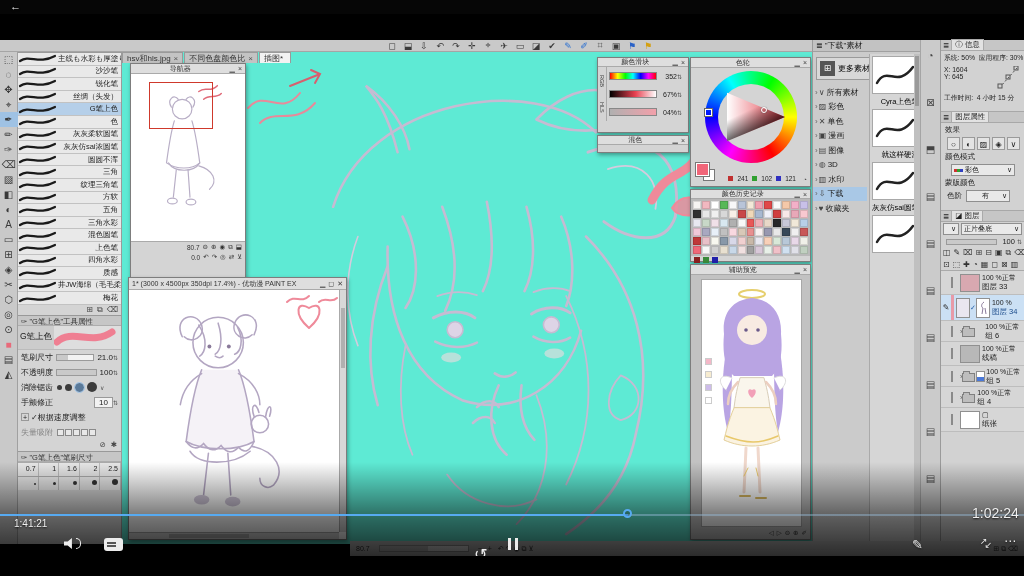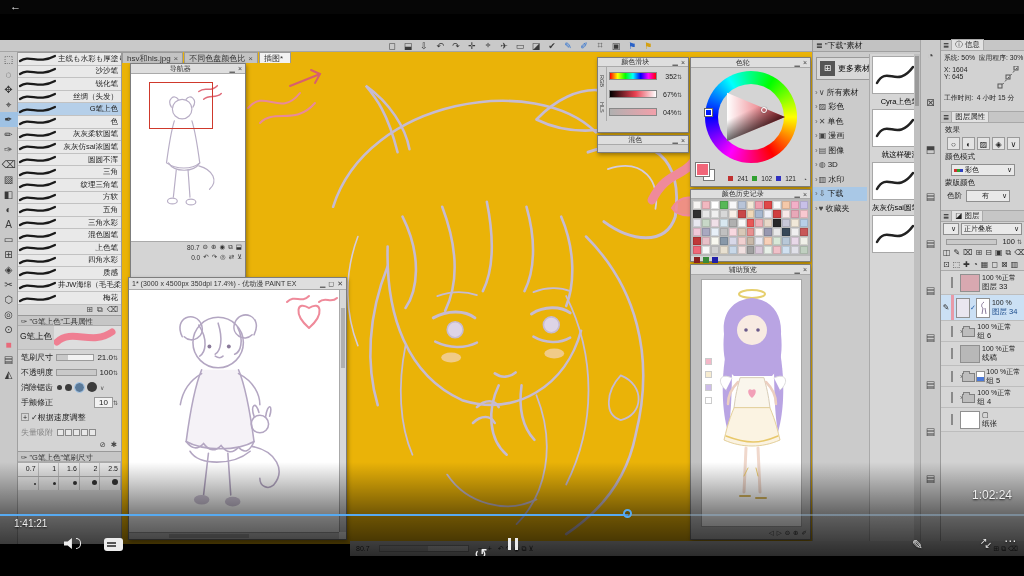--- a/index.html
+++ b/index.html
@@ -26,21 +26,21 @@
   .brow .bn{flex:1;text-align:right;padding-right:3px;white-space:nowrap;font-size:7.5px;}
   .phead{height:11px;line-height:11px;background:#c6c6c6;border-top:1px solid #999;border-bottom:1px solid #adadad;padding-left:3px;font-size:7.5px;color:#333;}
   .prow{height:15px;display:flex;align-items:center;padding:0 3px;font-size:8px;}
   .track{flex:1;height:7px;background:#f2f2f2;border:1px solid #9a9a9a;margin:0 3px;position:relative;}
   .track i{position:absolute;left:0;top:0;bottom:0;background:#c9c9c9;}
   .spin{font-size:6px;color:#555;}
   .aadot{border-radius:50%;background:#3c3c3c;display:inline-block;margin-right:3px;}
   .sizegrid{display:flex;border-top:1px solid #aaa;}
   .sizegrid div{flex:1;height:13px;border-right:1px solid #bbb;text-align:right;padding:2px 2px 0 0;font-size:7px;background:#e6e6e6;}
   
-  .canvas{left:122px;top:52px;width:690px;height:492px;background:#eab308;}
+  .canvas{left:122px;top:52px;width:690px;height:492px;background:#5eead4;}
   .doctabs{position:absolute;left:0;top:0;height:11px;display:flex;font-size:8px;color:#333;}
   .dtab{background:#c3c3c3;border:1px solid #9a9a9a;border-bottom:none;padding:0 4px;margin-right:1px;height:11px;line-height:11px;white-space:nowrap;}
   .dtab.sel{background:#f2f2f2;}
   .dtab b{font-weight:normal;margin-left:3px;color:#555;}
   
   .panelwin{background:#d4d4d4;border:1px solid #7d7d7d;box-shadow:1px 2px 4px rgba(0,0,0,.35);}
   .ptitle{height:10px;background:#dedede;border-bottom:1px solid #aaa;font-size:7px;color:#333;display:flex;align-items:center;padding:0 3px;}
   .ptitle .t{flex:1;text-align:center;}
   .ptitle .wb{color:#444;margin-left:3px;font-size:7px;}
   .navbody{position:relative;background:#fff;height:168px;margin:0;border-bottom:1px solid #aaa;overflow:hidden;}
@@ -972,21 +972,21 @@
         <span style="margin-left:2px;">
             <div class="l1">100 %</div>
             <div class="l2" style="color:#1a4a8a;">图层 34</div>
           </span>
       </div>
       <div class="lrow" style="height:21px;">
         <span style="width:10px;"><span class="eye"></span></span>
         <span style="width:9px;"><span class="chk"></span></span>
         <span style="font-size:7px;color:#555;">›</span>
           <span class="folder"></span>
-        <span style="margin-left:2px;">
+        <span style="margin-left:10px;">
             <div class="l1">100 %正常</div>
             <div class="l2">组 6</div>
           </span>
       </div>
       <div class="lrow" style="height:24px;">
         <span style="width:10px;"><span class="eye"></span></span>
         <span style="width:9px;"><span class="chk"></span></span>
         <span class="lthumb" style="width:20px;height:18px;background:#b8b8b8;"></span>
         <span style="margin-left:2px;">
             <div class="l1">100 %正常</div>
@@ -1037,21 +1037,21 @@
     <span style="flex:1;"></span>
     <span>⊞ ⧉ ⌫</span>
   </div>
 
   <div class="abs vgrad"></div>
   <div class="abs pbar-rest"></div>
   <div class="abs pbar-play"></div>
   <div class="abs phandle"></div>
 
   <span class="abs vtime" style="left:14px;top:518px;">1:41:21</span>
-  <span class="abs vtime" style="left:972px;top:488px;font-size:12px;">1:02:24</span>
+  <span class="abs vtime" style="left:972px;top:505px;font-size:14px;">1:02:24</span>
 
   <div class="abs" style="left:64px;top:538px;display:flex;align-items:center;">
       <span class="spk"></span>
       <span class="spkarc"></span>
     </div>
   <div class="abs dmk" style="left:104px;top:538px;"></div>
 
   <div class="abs skip" style="left:474px;top:535px;">
     <span class="g">↺</span>
     <span class="n">10</span>

